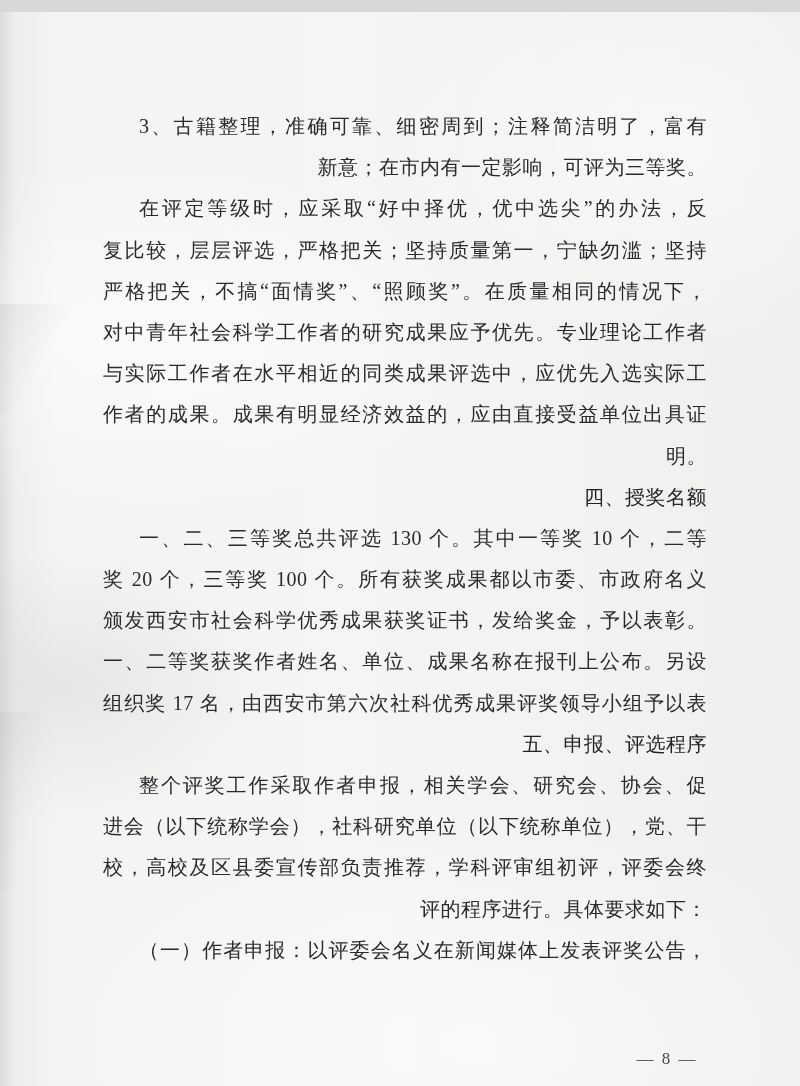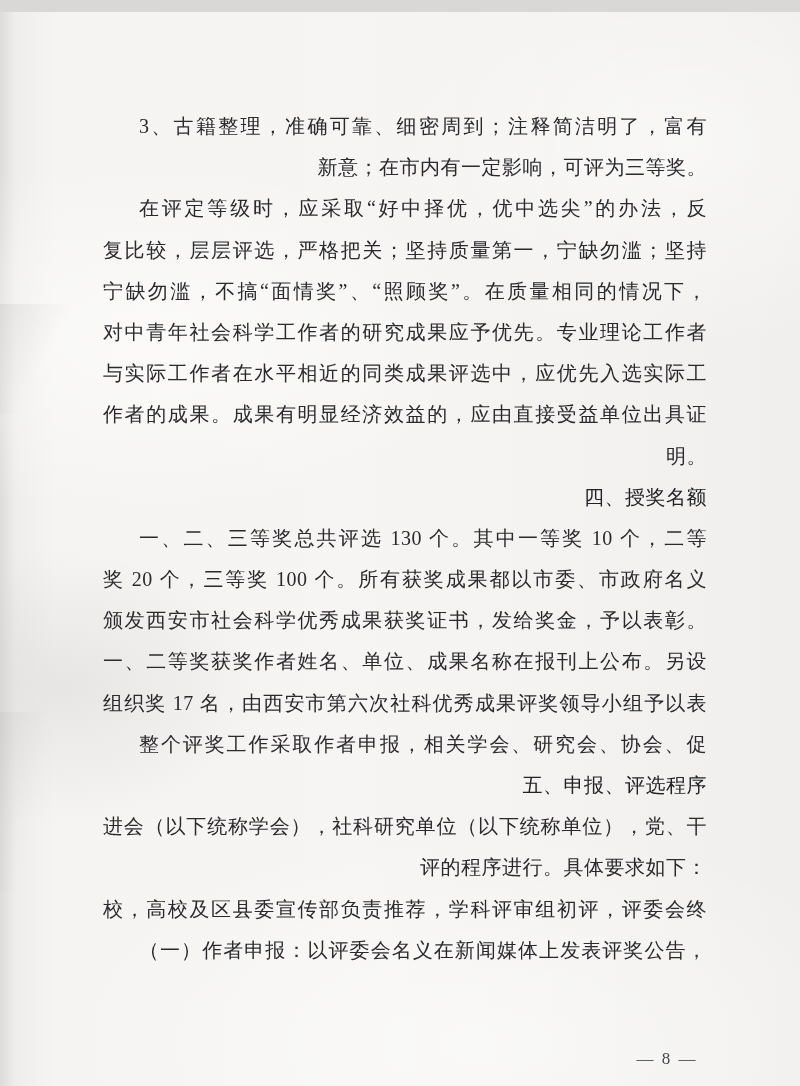--- a/index.html
+++ b/index.html
@@ -81,33 +81,33 @@
 
 <div class="page">
   <div class="crease-1"></div>
   <div class="crease-2"></div>
 
   <div class="text-block">
     <div class="line indent jlast">3、古籍整理，准确可靠、细密周到；注释简洁明了，富有</div>
     <div class="line">新意；在市内有一定影响，可评为三等奖。</div>
     <div class="line indent jlast">在评定等级时，应采取“好中择优，优中选尖”的办法，反</div>
     <div class="line jlast">复比较，层层评选，严格把关；坚持质量第一，宁缺勿滥；坚持</div>
-    <div class="line jlast">宁缺勿滥，不搞“面情奖”、“照顾奖”。在质量相同的情况下，</div>
+    <div class="line jlast">严格把关，不搞“面情奖”、“照顾奖”。在质量相同的情况下，</div>
     <div class="line jlast">对中青年社会科学工作者的研究成果应予优先。专业理论工作者</div>
     <div class="line jlast">与实际工作者在水平相近的同类成果评选中，应优先入选实际工</div>
     <div class="line jlast">作者的成果。成果有明显经济效益的，应由直接受益单位出具证</div>
     <div class="line">明。</div>
     <div class="line indent heading">四、授奖名额</div>
     <div class="line indent jlast">一、二、三等奖总共评选 130 个。其中一等奖 10 个，二等</div>
     <div class="line jlast">奖 20 个，三等奖 100 个。所有获奖成果都以市委、市政府名义</div>
     <div class="line jlast">颁发西安市社会科学优秀成果获奖证书，发给奖金，予以表彰。</div>
     <div class="line jlast">一、二等奖获奖作者姓名、单位、成果名称在报刊上公布。另设</div>
     <div class="line jlast">组织奖 17 名，由西安市第六次社科优秀成果评奖领导小组予以表</div>
+    <div class="line indent heading">五、申报、评选程序</div>
     <div class="line indent jlast">整个评奖工作采取作者申报，相关学会、研究会、协会、促</div>
-    <div class="line indent heading">五、申报、评选程序</div>
     <div class="line jlast">进会（以下统称学会），社科研究单位（以下统称单位），党、干</div>
+    <div class="line jlast">校，高校及区县委宣传部负责推荐，学科评审组初评，评委会终</div>
     <div class="line">评的程序进行。具体要求如下：</div>
-    <div class="line jlast">校，高校及区县委宣传部负责推荐，学科评审组初评，评委会终</div>
     <div class="line indent jlast">（一）作者申报：以评委会名义在新闻媒体上发表评奖公告，</div>
   </div>
 
   <div class="page-number">— 8 —</div>
 </div>
 
 </body></html>

